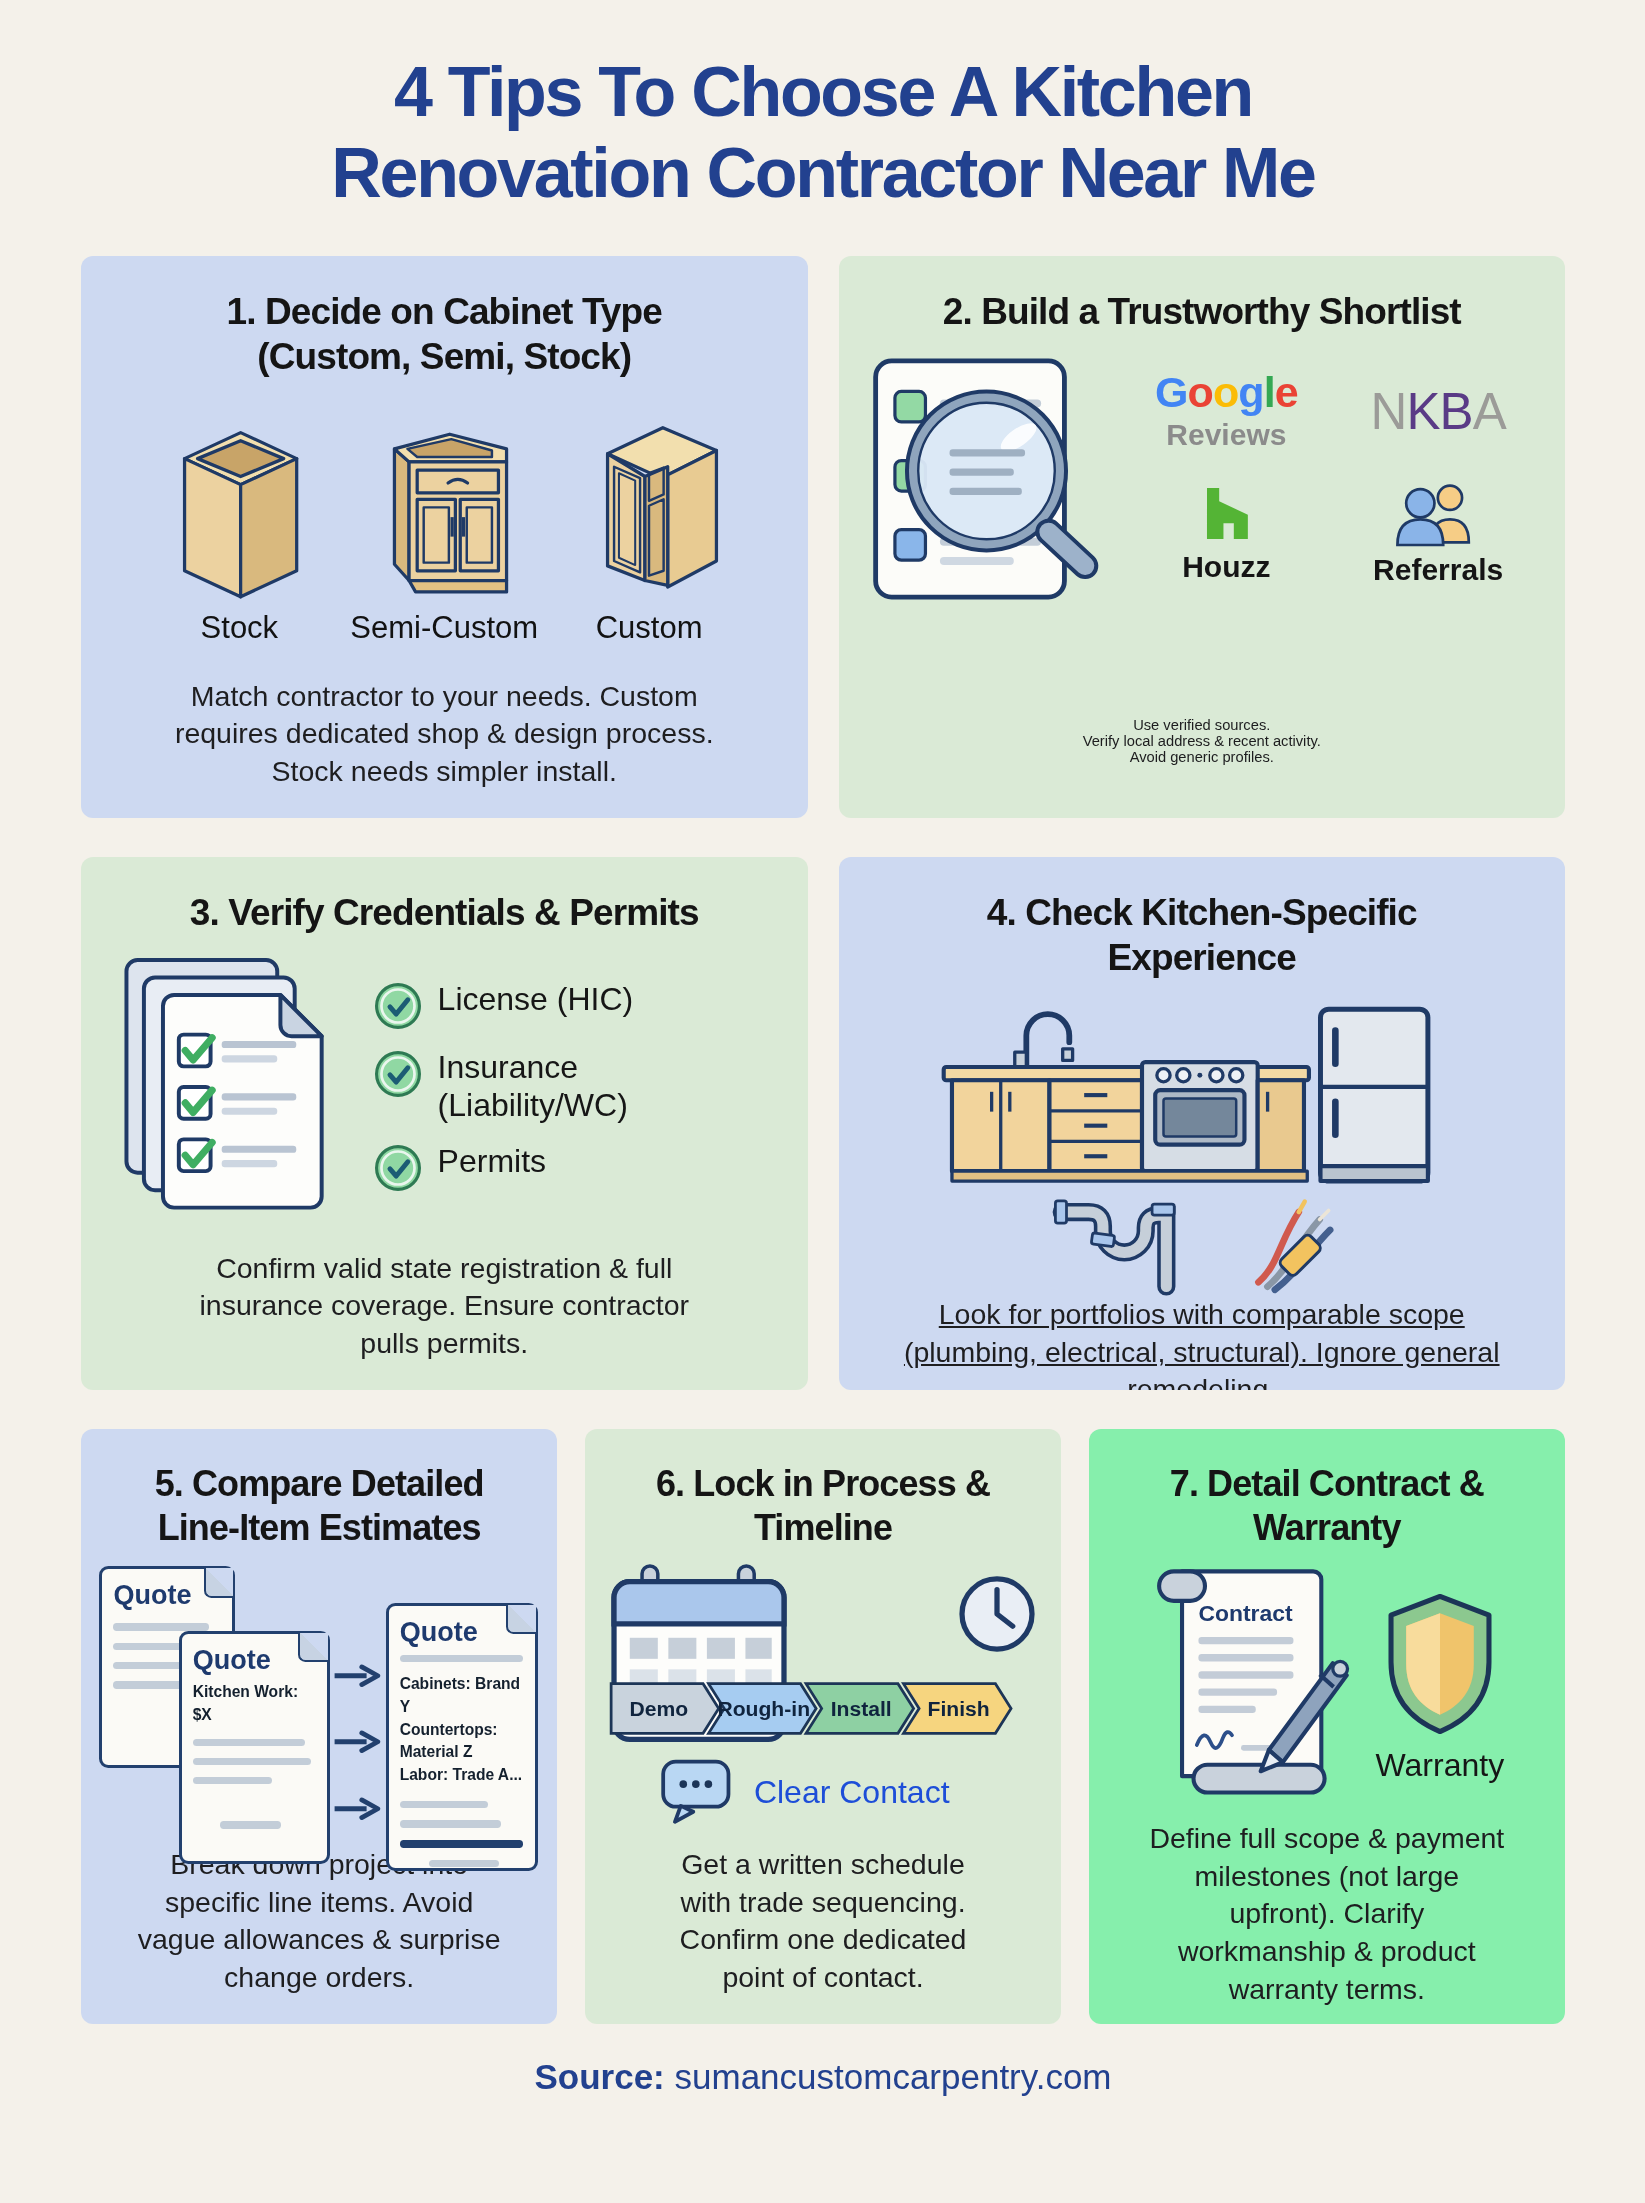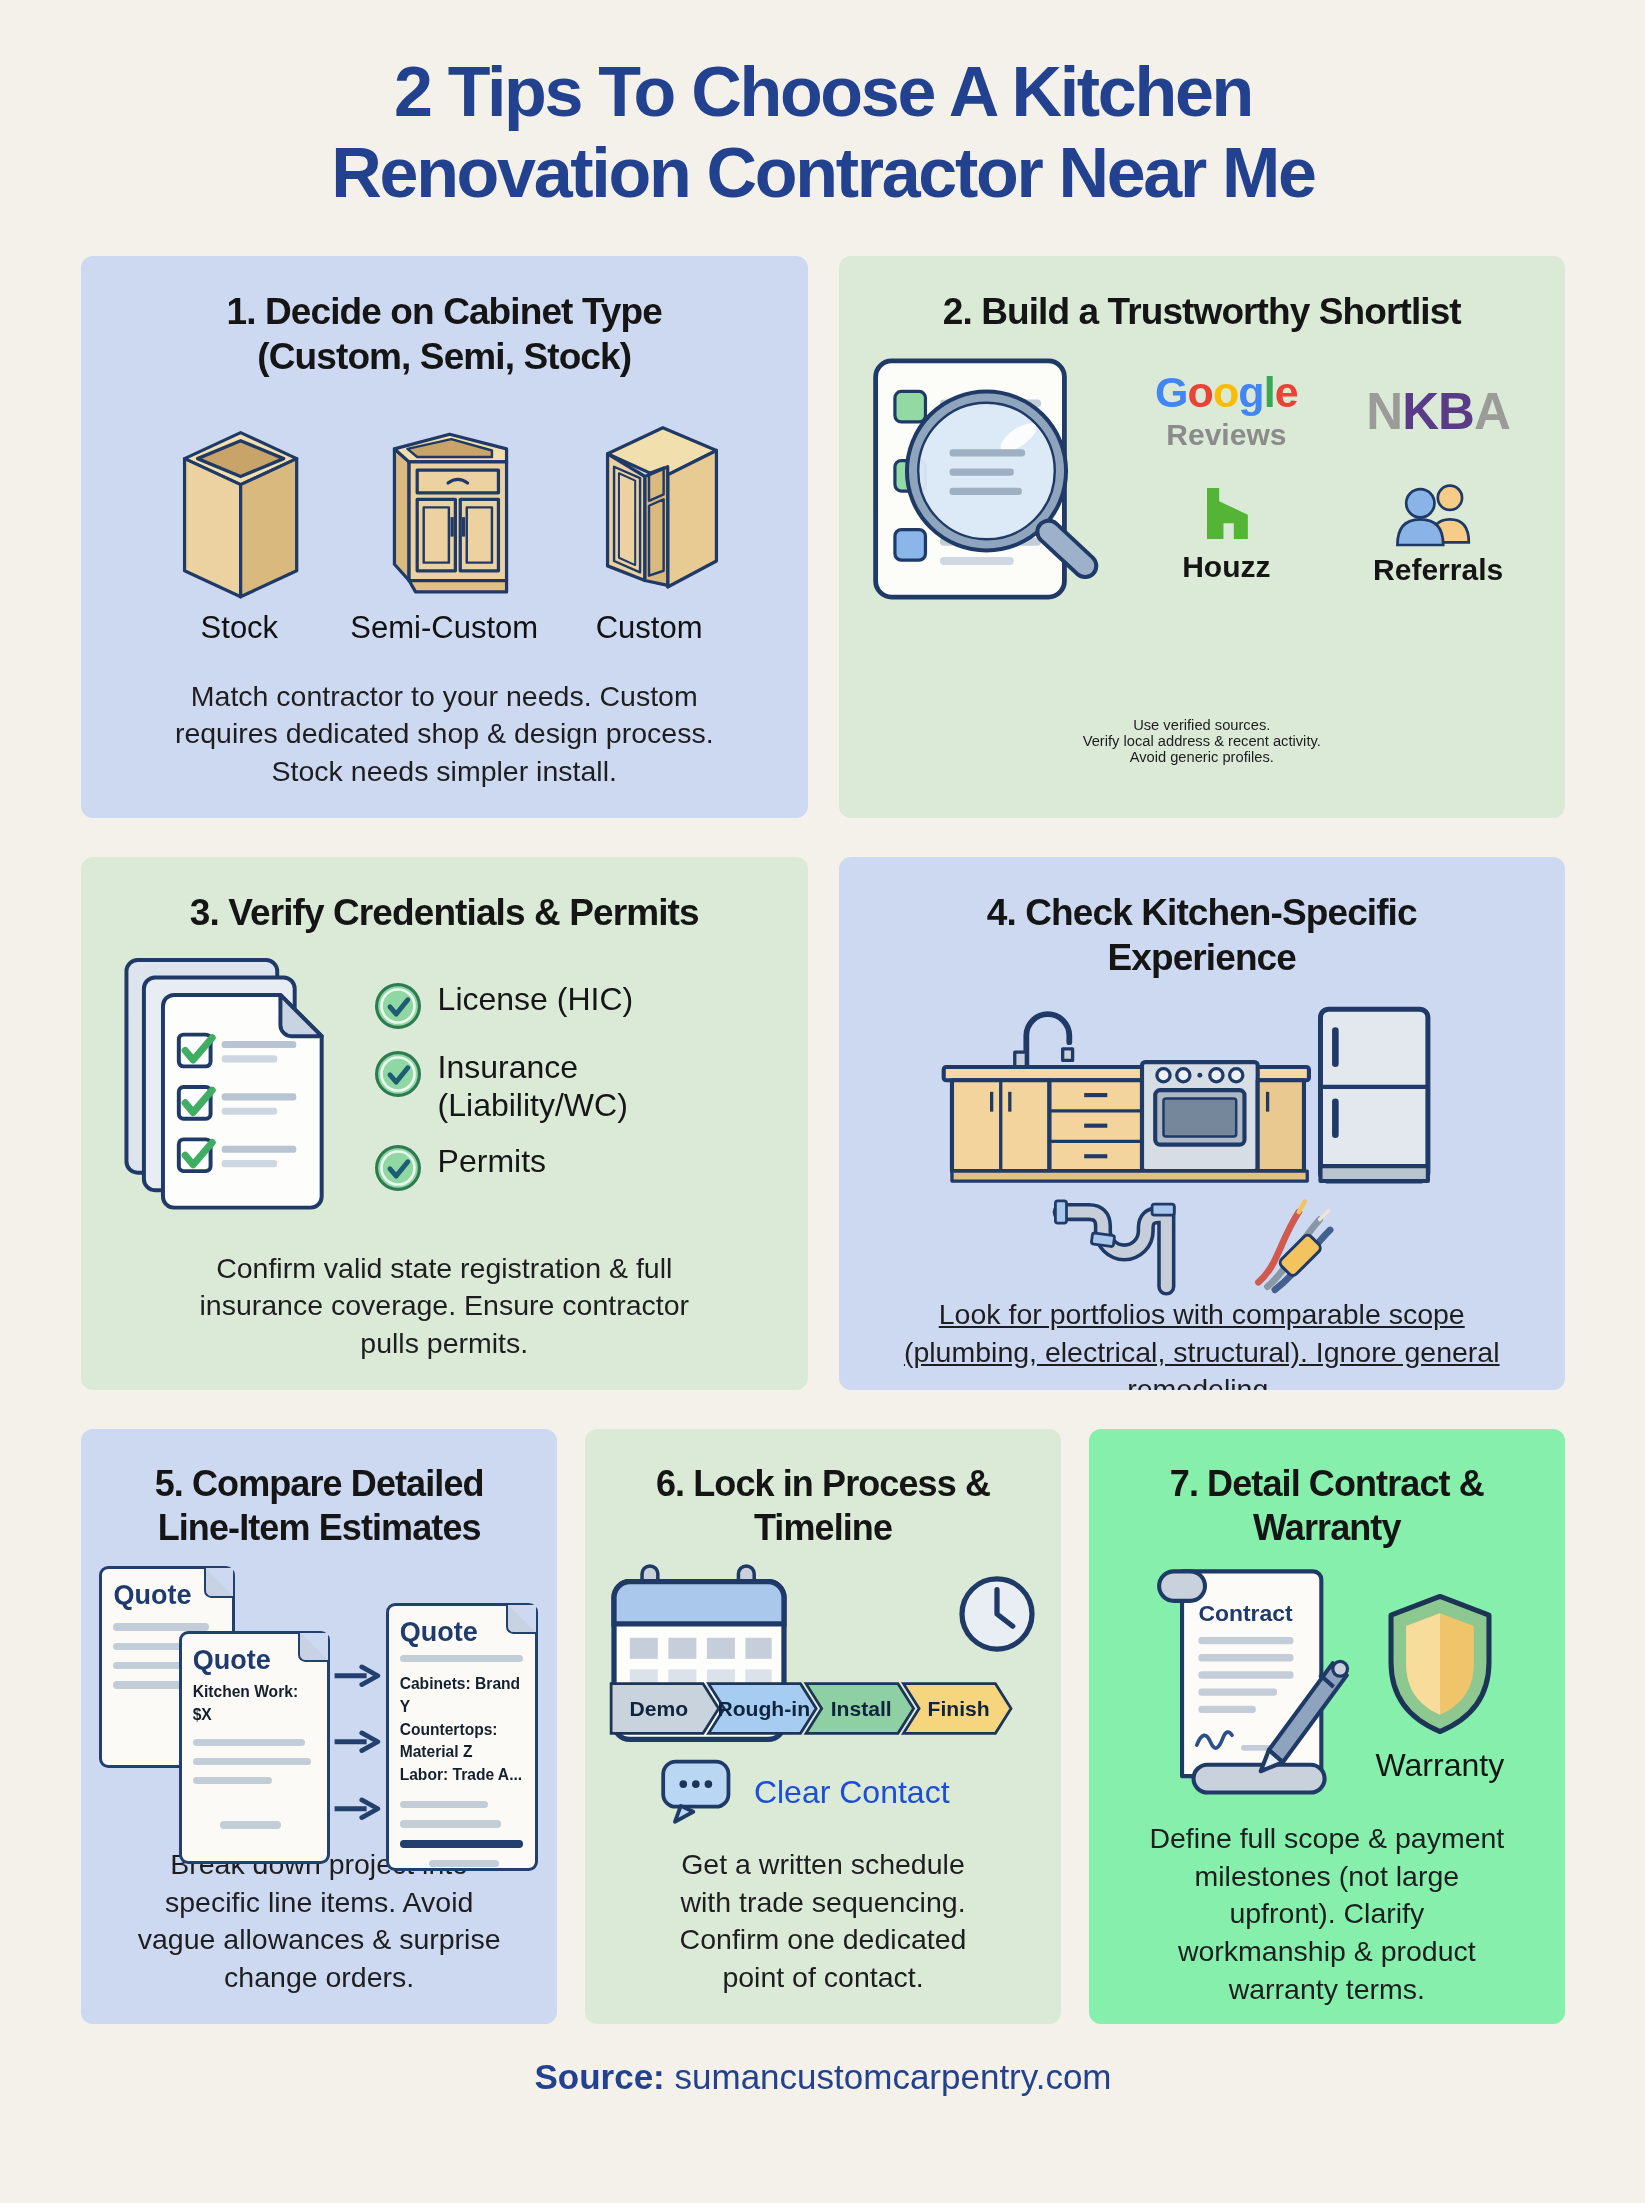--- a/index.html
+++ b/index.html
@@ -79,21 +79,21 @@
   .cabinet-fig { display: flex; flex-direction: column; align-items: center; margin: 0; }
   .cabinet-label { font-size: 31px; color: #121212; margin-top: 9.2px; }
 
   
   .shortlist { display: flex; gap: 20px; margin-top: 20px; align-items: center; width: 100%; }
   .brand-grid { flex: 1; display: grid; grid-template-columns: 1fr 1fr; gap: 27.5px 13px; align-items: center; justify-items: center; }
   .brand-cell { display: flex; flex-direction: column; align-items: center; }
   .google-word { font-size: 43px; font-weight: 700; letter-spacing: -0.9px; line-height: 1; }
   .g-blue { color: #4285F4; } .g-red { color: #EA4335; } .g-yellow { color: #FBBC05; } .g-green { color: #34A853; }
   .google-reviews { font-size: 30px; font-weight: 700; color: #8b8b8b; margin-top: 3.7px; }
-  .nkba { font-size: 51px; font-weight: 700; letter-spacing: -0.9px; line-height: 1; }
+  .nkba { font-size: 51px; font-weight: 400; letter-spacing: -0.9px; line-height: 1; }
   .nkba-gray { color: #9b9b98; } .nkba-purple { color: #5a3b86; }
   .brand-label { font-size: 30px; font-weight: 600; color: #151515; margin-top: 5.5px; }
 
   
   .credentials { display: flex; gap: 18.4px; margin-top: 16.5px; align-items: center; width: 100%; }
   .cred-list { display: flex; flex-direction: column; gap: 18.4px; }
   .cred-item { display: flex; gap: 14.7px; align-items: flex-start; }
   .cred-text { font-size: 32px; color: #161616; line-height: 1.18; max-width: 285px; }
 
   
@@ -134,21 +134,21 @@
 
   .source-line { text-align: center; font-size: 35px; color: #22418f; margin: 3.7px 0 33px; }
   .source-line .lbl { font-weight: 800; }
 </style>
 </head>
 <body>
 
 <div class="page">
 
   <h1 class="main-title">
-    <span>2 Tips To Choose A Kitchen</span>
+    <span>4 Tips To Choose A Kitchen</span>
     <span>Renovation Contractor Near Me</span>
   </h1>
 
   <div class="grid2 row1">
 
     <div class="card bg-blue">
       <h2 class="card-title tw1">1. Decide on Cabinet Type (Custom, Semi, Stock)</h2>
       <div class="cabinets">
         <figure class="cabinet-fig">
           <svg width="156" height="195" viewBox="0 0 190 240">

